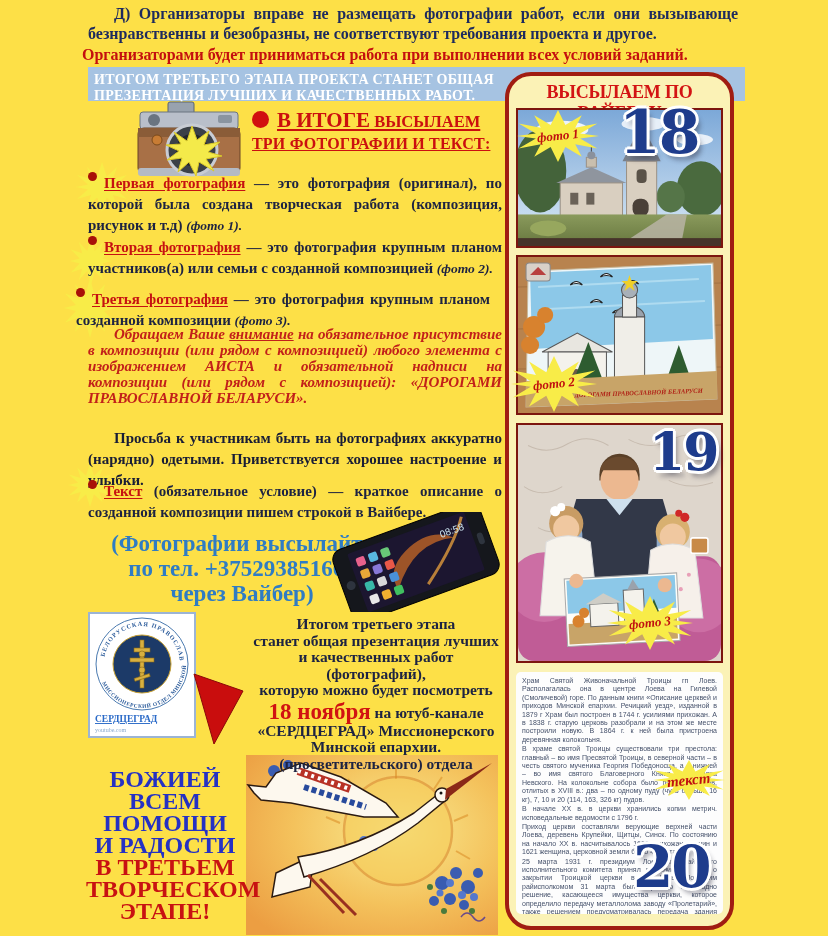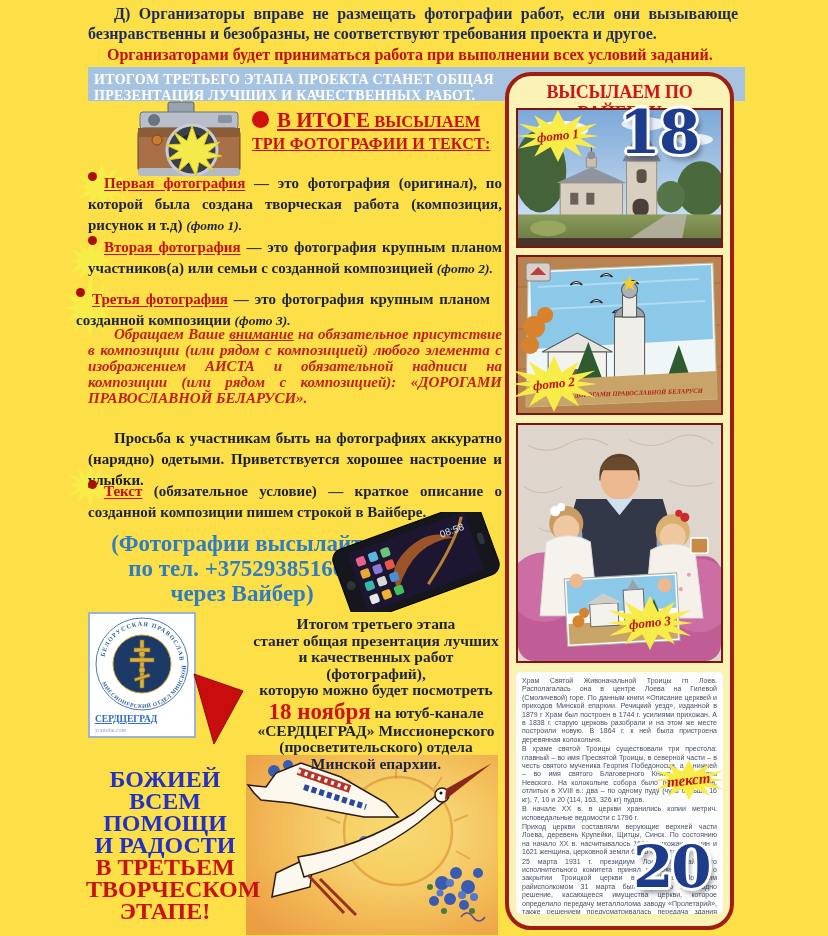--- a/index.html
+++ b/index.html
@@ -3,21 +3,21 @@
 <meta charset="utf-8">
 <style>
   html,body{margin:0;padding:0;background:#ffffff;}
   .poster{position:relative;width:828px;height:936px;background:#fde047;overflow:hidden;
           font-family:"Liberation Serif","DejaVu Serif",serif;}
   .abs{position:absolute;}
 
   
   .top-blue{left:88px;top:4px;width:650px;margin:0;font-weight:bold;font-size:16px;line-height:20px;
             color:#1d2a5e;text-align:justify;text-indent:26px;}
-  .top-red{left:107px;top:46px;width:644px;margin:0;font-weight:bold;font-size:16px;color:#c40f0f;}
+  .top-red{left:82px;top:46px;width:644px;margin:0;font-weight:bold;font-size:16px;color:#c40f0f;}
 
   
   .banner{left:88px;top:67px;width:657px;height:34px;background:#a6c3e2;color:#ffffff;
           font-weight:bold;font-size:14px;line-height:16px;padding:5px 0 0 6px;box-sizing:border-box;
           letter-spacing:.3px;z-index:1;}
 
   
   .para{width:414px;margin:0;font-weight:bold;font-size:15px;line-height:21px;color:#1d2342;
         text-align:justify;z-index:2;}
   .lead{color:#c61111;text-decoration:underline;text-underline-offset:2px;}
@@ -195,22 +195,22 @@
     <polygon points="4,2 53,19 24,72" fill="#c90d0d" stroke="#8a0808"></polygon>
   </svg>
 
   <div class="abs result">
     <div>Итогом третьего этапа</div>
     <div>станет общая презентация лучших</div>
     <div>и качественных работ (фотографий),</div>
     <div>которую можно будет посмотреть</div>
     <div style="margin-top:2px;"><span class="date">18 ноября</span><span> на ютуб-канале</span></div>
     <div>«СЕРДЦЕГРАД» Миссионерского</div>
+    <div>Минской епархии.</div>
     <div>(просветительского) отдела</div>
-    <div>Минской епархии.</div>
   </div>
 
   <div class="abs closing">
     <div class="b">БОЖИЕЙ</div>
     <div class="b">ВСЕМ</div>
     <div class="b">ПОМОЩИ</div>
     <div class="b">И РАДОСТИ</div>
     <div class="r">В ТРЕТЬЕМ</div>
     <div class="r">ТВОРЧЕСКОМ</div>
     <div class="r">ЭТАПЕ!</div>
@@ -431,20 +431,21 @@
     <div class="abs histbox">
       <p>Храм Святой Живоначальной Троицы гп Лоев. Располагалась она в центре Лоева на Гилевой (Смоличевой) горе. По данным книги «Описание церквей и приходов Минской епархии. Речицкий уезд», изданной в 1879 г Храм был построен в 1744 г. усилиями прихожан. А в 1838 г. старую церковь разобрали и на этом же месте построили новую. В 1864 г. к ней была пристроена деревянная колокольня.</p>
       <p>В храме святой Троицы существовали три престола: главный – во имя Пресвятой Троицы, в северной части – в честь святого мученика Георгия Победоносца, а в нижней – во имя святого Благоверного Князя Александра Невского. На колокольне собора было пять колоколов, отлитых в XVIII в.: два – по одному пуду (чуть больше 16 кг), 7, 10 и 20 (114, 163, 326 кг) пудов.</p>
       <p>В начале XX в. в церкви хранились копии метрич. исповедальные ведомости с 1796 г.</p>
       <p>Приход церкви составляли верующие верхней части Лоева, деревень Крупейки, Щитцы, Синск. По состоянию на начало XX в. насчитывалось 1600 прихожан-мужчин и 1621 женщина, церковной земли было 43 гектара.</p>
       <p>25 марта 1931 г. президиум Лоевского районного исполнительного комитета принял решение № 168 о закрытии Троицкой церкви в м. Лоев. Лоевским райисполкомом 31 марта было принято еще одно решение, касающееся имущества церкви, которое определило передачу металлолома заводу «Пролетарий», также решением предусматривалась передача здания церкви для переоборудования под школу.</p>
 
     </div>
 
     <div class="abs bignum" style="left:110px;top:26px;font-size:60px;">18</div>
+    <div class="abs bignum" style="left:140px;top:350px;font-size:52px;">19</div>
     <div class="abs bignum" style="left:124px;top:762px;font-size:58px;">20</div>
 
     <div class="abs burst" style="left:8px;top:34px;width:82px;height:52px;">
       <span class="lbl">фото 1</span>
       </div>
     <div class="abs burst" style="left:2px;top:280px;width:86px;height:56px;">
       <span class="lbl">фото 2</span>
       </div>
     <div class="abs burst" style="left:98px;top:520px;width:86px;height:54px;">
       <span class="lbl">фото 3</span>

